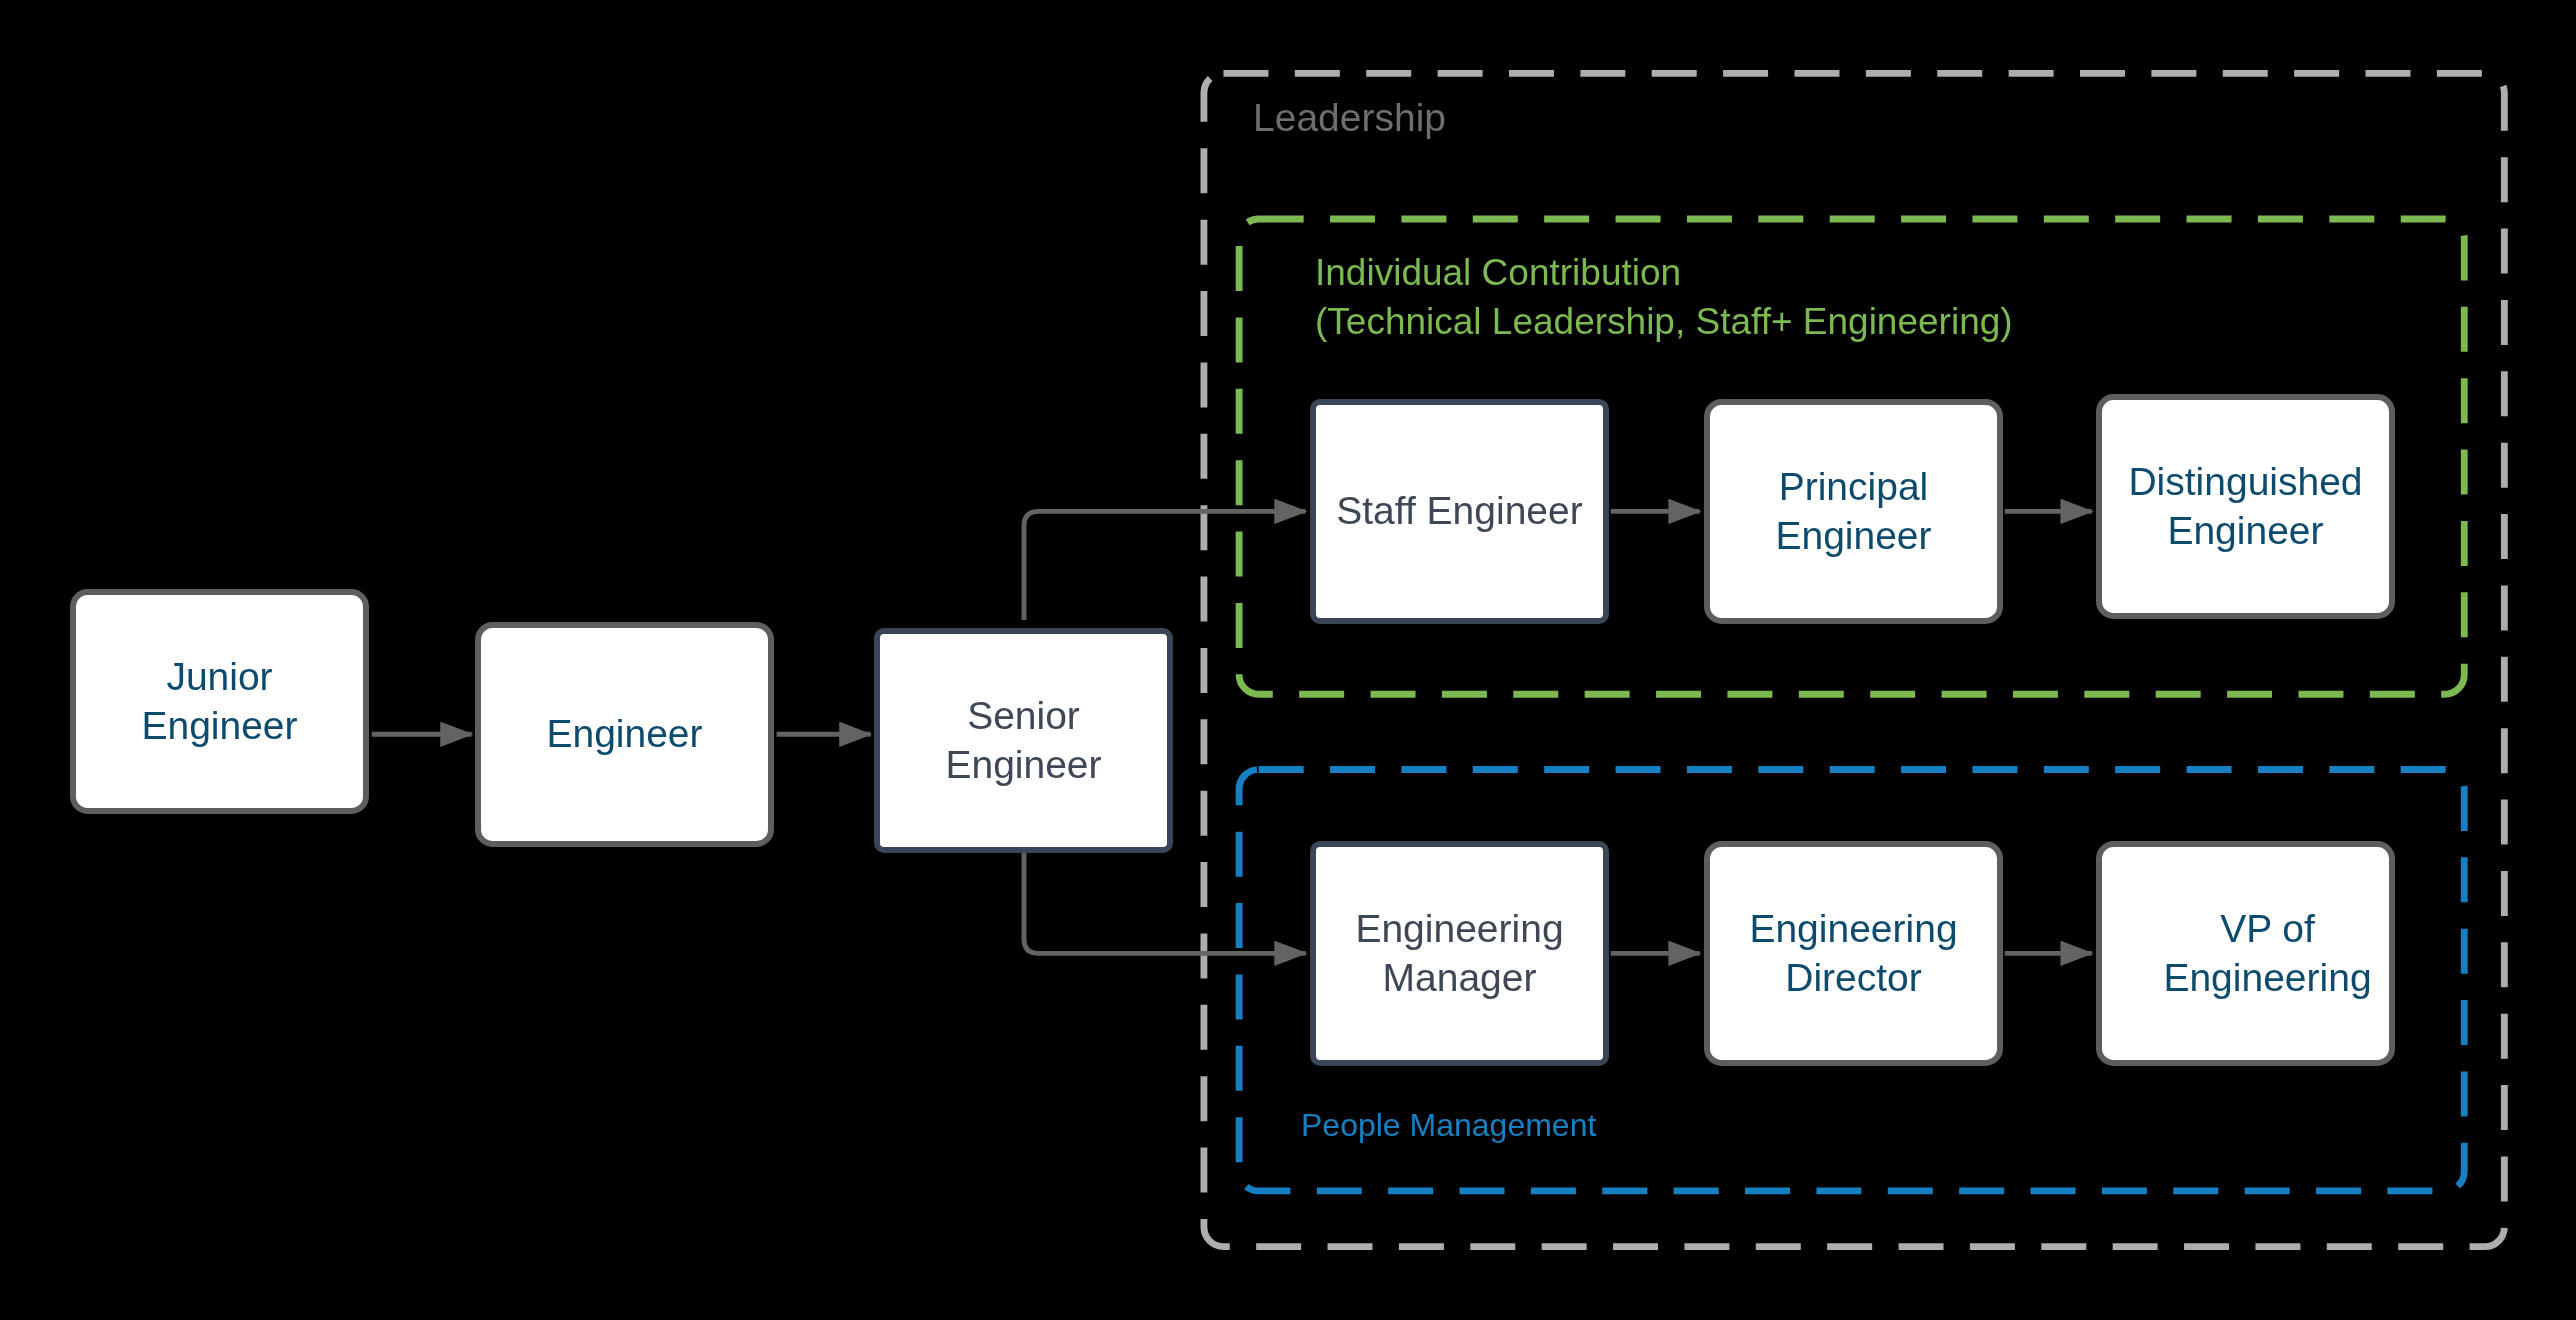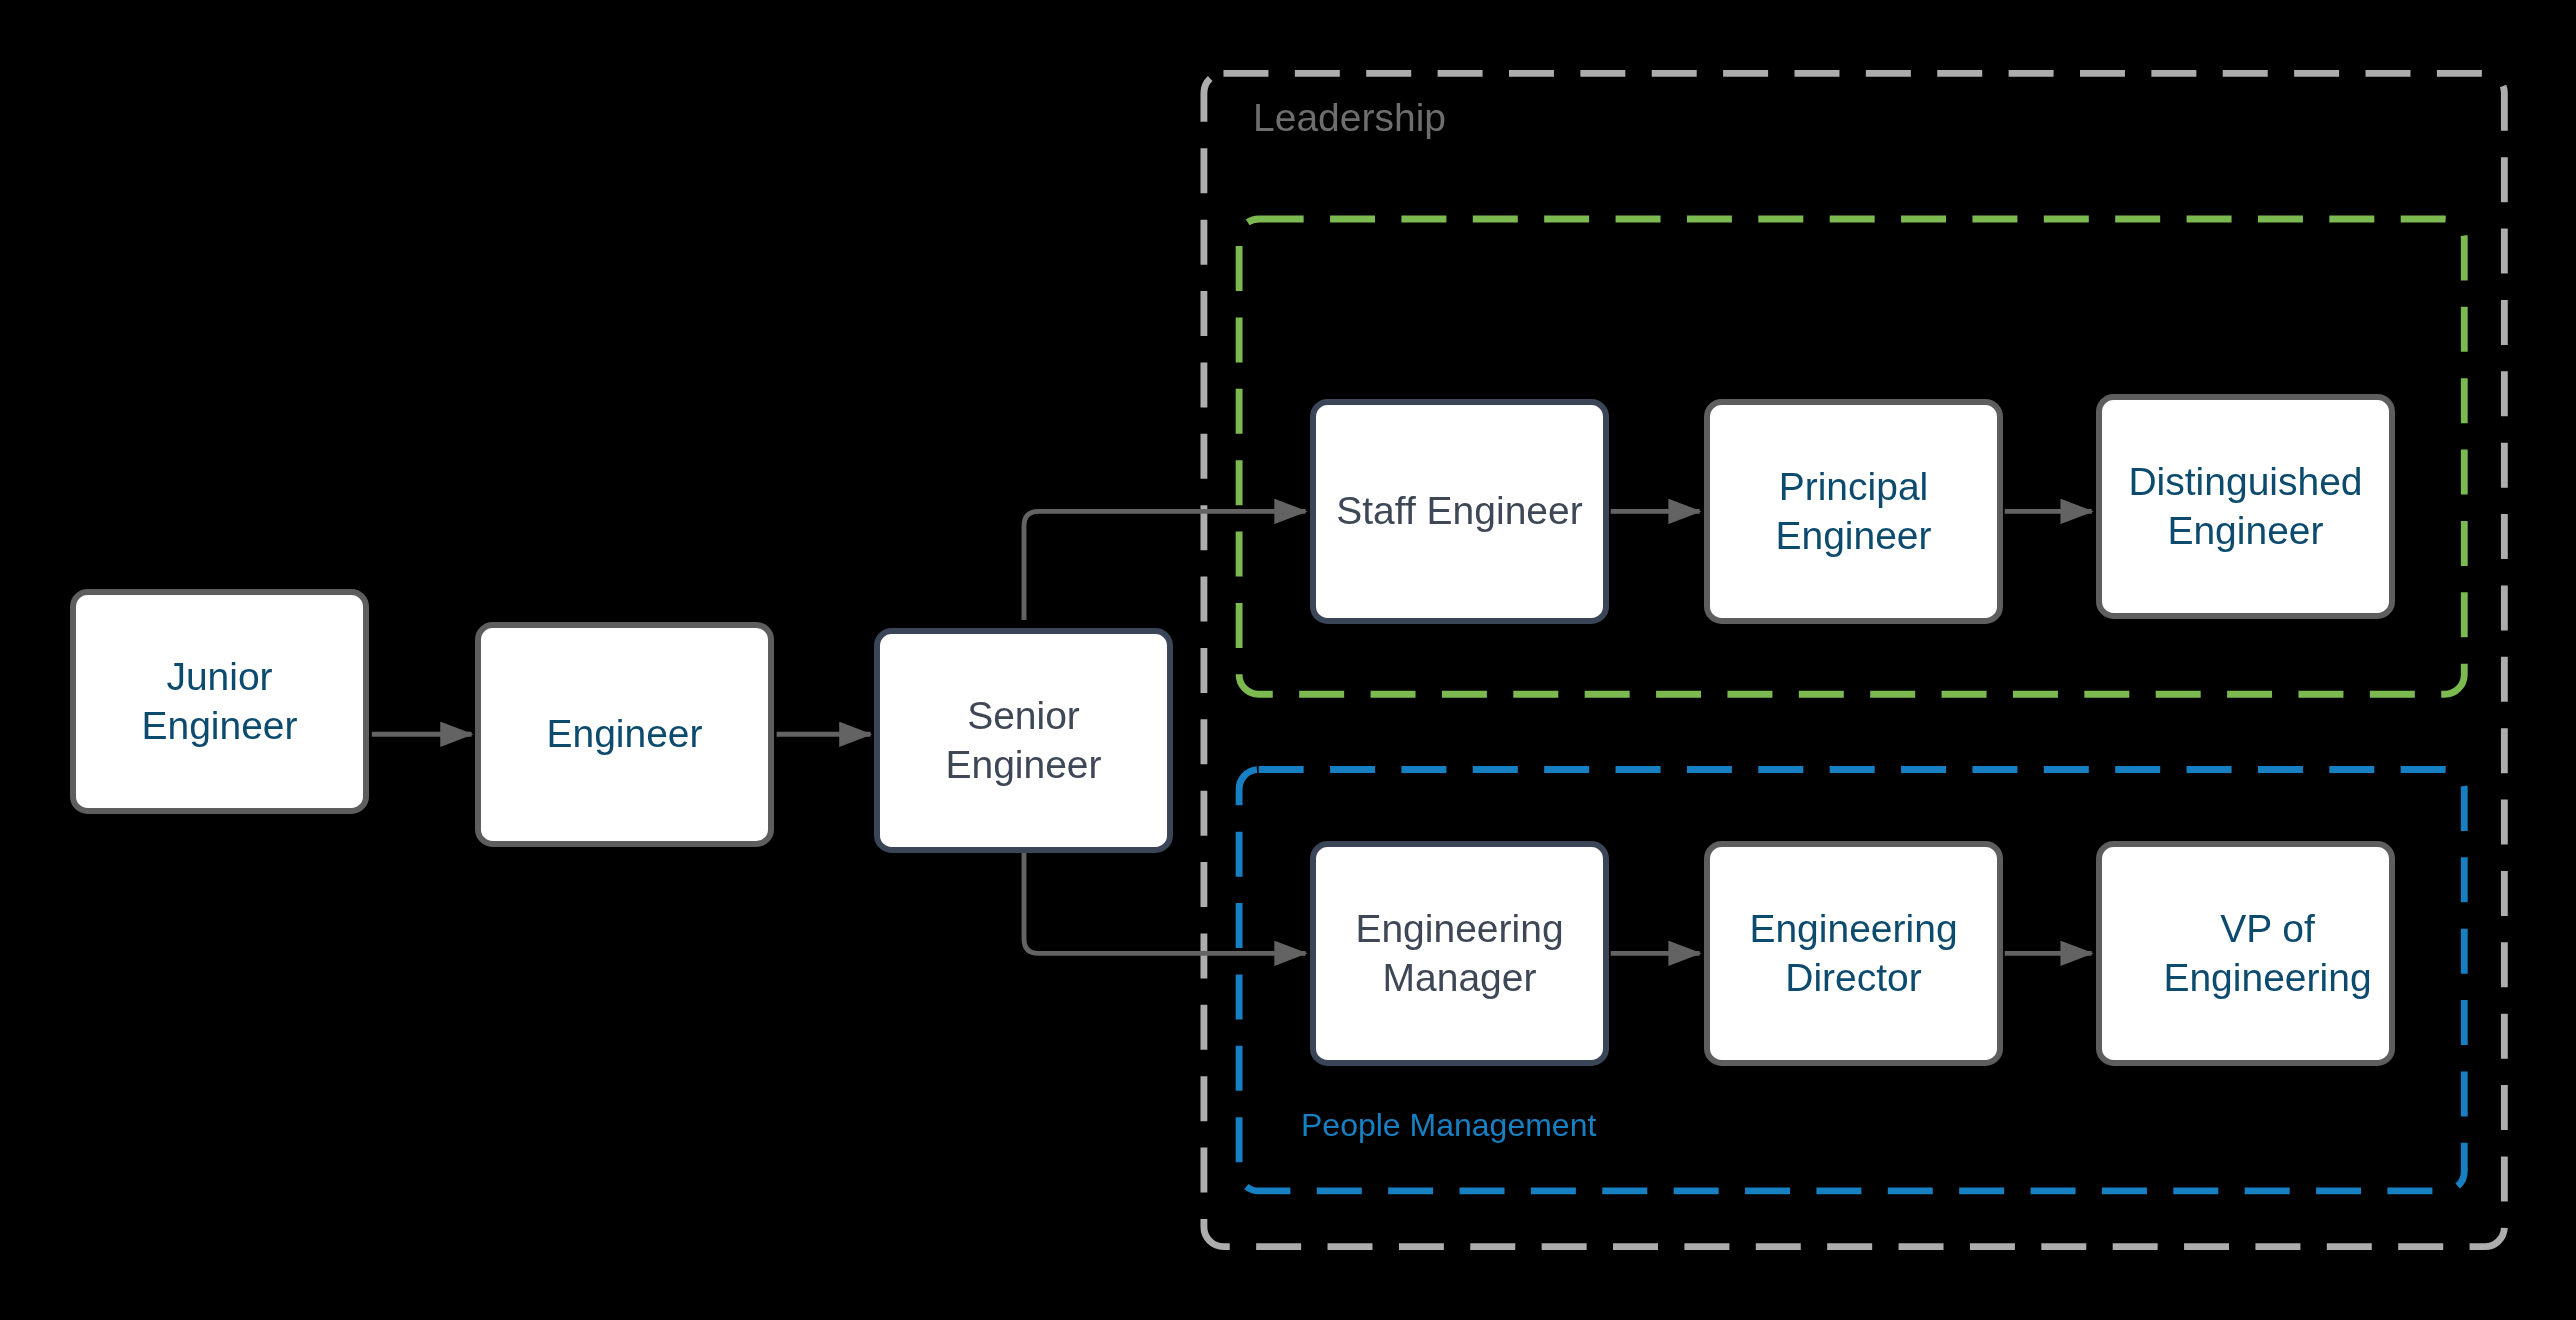--- a/index.html
+++ b/index.html
@@ -35,20 +35,21 @@
     justify-content: center;
     text-align: center;
     font-size: 39px;
     line-height: 1.25;
     color: #0c4a6e;
     white-space: pre-line;
   }
   .node.emph {
     border-color: #3a4657;
     color: #3e4756;
+    border-radius: 10px;
   }
   .group-label {
     position: absolute;
     white-space: pre-line;
   }
   #leadership-label {
     left: 1253px;
     top: 96px;
     font-size: 39px;
     color: #6e6e6e;
@@ -97,20 +98,22 @@
     <path d="M794 751 L890 751" fill="none" stroke="#636363" stroke-width="5" marker-end="url(#arrowhead)"></path>
     <path d="M1047 634 L1047 538 Q1047 523 1062 523 L1335 523" fill="none" stroke="#636363" stroke-width="5" marker-end="url(#arrowhead)"></path>
     <path d="M1047 868 L1047 960 Q1047 975 1062 975 L1335 975" fill="none" stroke="#636363" stroke-width="5" marker-end="url(#arrowhead)"></path>
     <path d="M1647 523 L1738 523" fill="none" stroke="#636363" stroke-width="5" marker-end="url(#arrowhead)"></path>
     <path d="M2050 523 L2139 523" fill="none" stroke="#636363" stroke-width="5" marker-end="url(#arrowhead)"></path>
     <path d="M1647 975 L1738 975" fill="none" stroke="#636363" stroke-width="5" marker-end="url(#arrowhead)"></path>
     <path d="M2050 975 L2139 975" fill="none" stroke="#636363" stroke-width="5" marker-end="url(#arrowhead)"></path>
   </svg>
 
   <div class="group-label" id="leadership-label">Leadership</div>
+  <div class="group-label" id="ic-label">Individual Contribution
+(Technical Leadership, Staff+ Engineering)</div>
   <div class="group-label" id="pm-label">People Management</div>
 
   <div class="node" id="node-junior">Junior
 Engineer</div>
   <div class="node" id="node-engineer">Engineer</div>
   <div class="node emph" id="node-senior">Senior
 Engineer</div>
   <div class="node emph" id="node-staff">Staff Engineer</div>
   <div class="node" id="node-principal">Principal
 Engineer</div>

